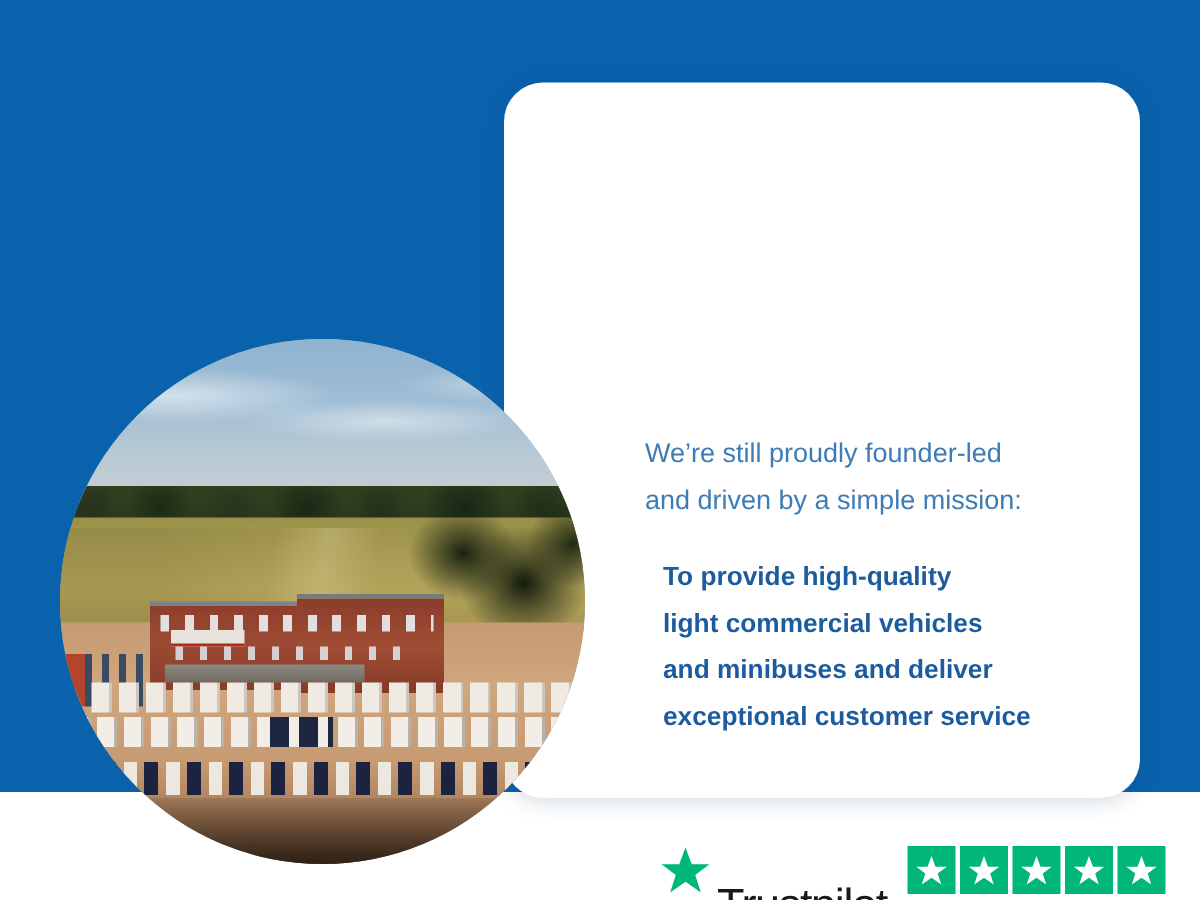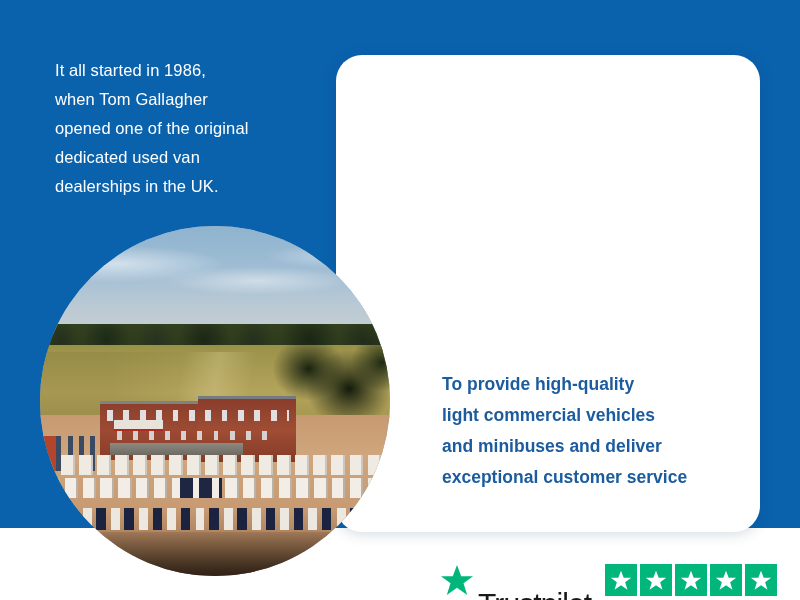--- a/index.html
+++ b/index.html
@@ -310,25 +310,20 @@
 </style>
 </head>
 <body>
 
 <div id="banner">
 
   <div id="bottom-band"></div>
 
   <div id="story-card"></div>
 
-  <div id="intro-text">It all started in 1986,
-when Tom Gallagher
-opened one of the original
-dedicated used van
-dealerships in the UK.</div>
 
   <div id="photo-circle">
     <div class="ph ph-sky"></div>
     <div class="ph ph-clouds"></div>
     <div class="ph ph-treeline"></div>
     <div class="ph ph-field"></div>
     <div class="ph ph-field-lines"></div>
     <div class="ph ph-trees-right"></div>
     <div class="ph ph-ground"></div>
     <div class="ph ph-left-clutter"></div>
@@ -339,20 +334,22 @@
     <div class="ph ph-windows2"></div>
     <div class="ph ph-canopy"></div>
     <div class="ph ph-row ph-row1"></div>
     <div class="ph ph-row ph-row2"></div>
     <div class="ph ph-row2-dark"></div>
     <div class="ph ph-row ph-row3"></div>
     <div class="ph ph-shadowstrip"></div>
   </div>
 
 
+  <div id="subtext">We’re still proudly founder-led
+and driven by a simple mission:</div>
 
   <div id="mission">To provide high-quality
 light commercial vehicles
 and minibuses and deliver
 exceptional customer service</div>
 
   <div id="trustpilot">
     <div id="tp-brand">
       <svg id="tp-logo-star" width="34" height="33" viewBox="0 0 34 33">
         <polygon points="17,1 21.2,12.2 33,12.2 23.5,19.3 27.2,31 17,23.8 6.8,31 10.5,19.3 1,12.2 12.8,12.2" fill="#00b67a"></polygon>

